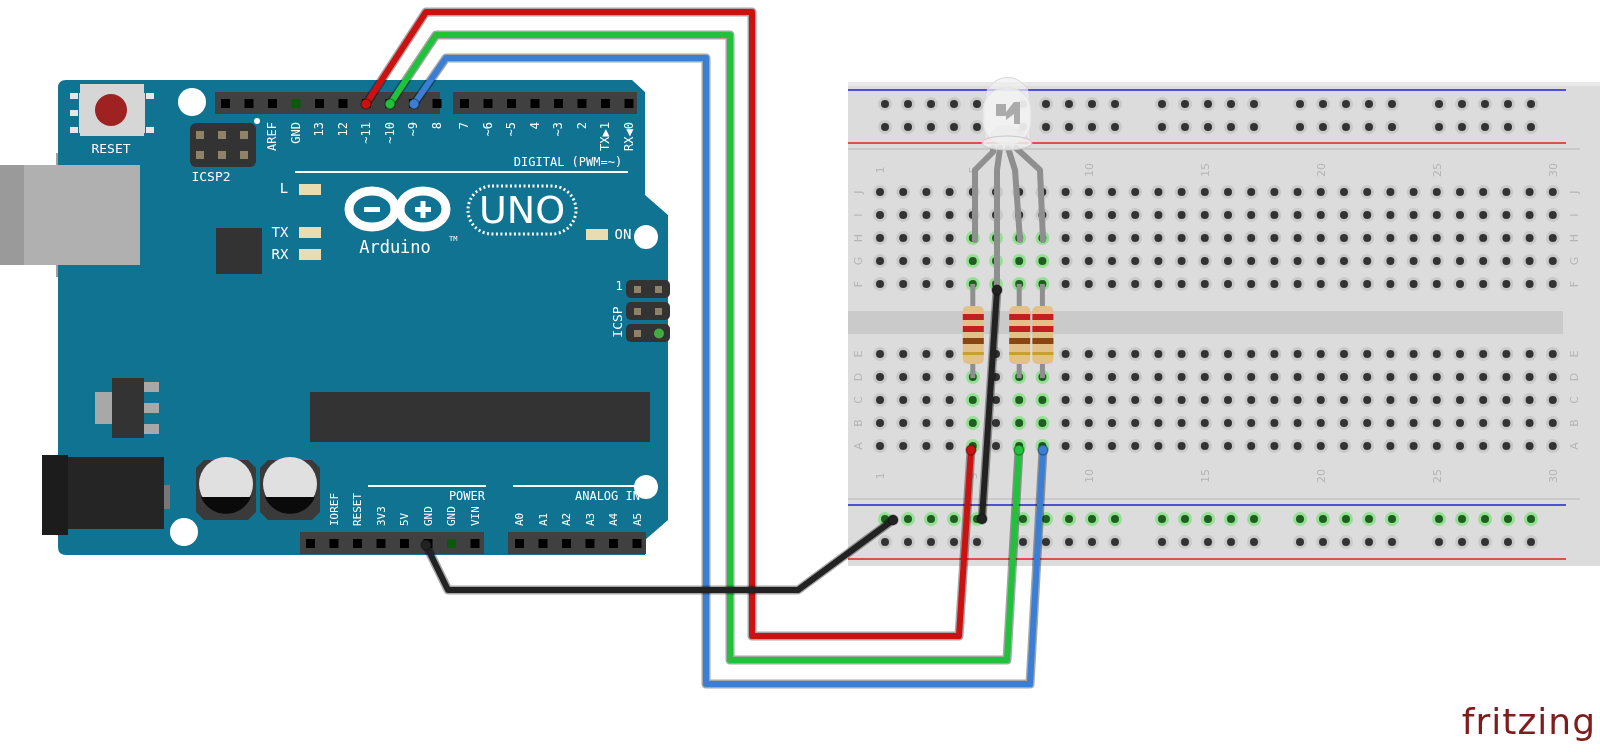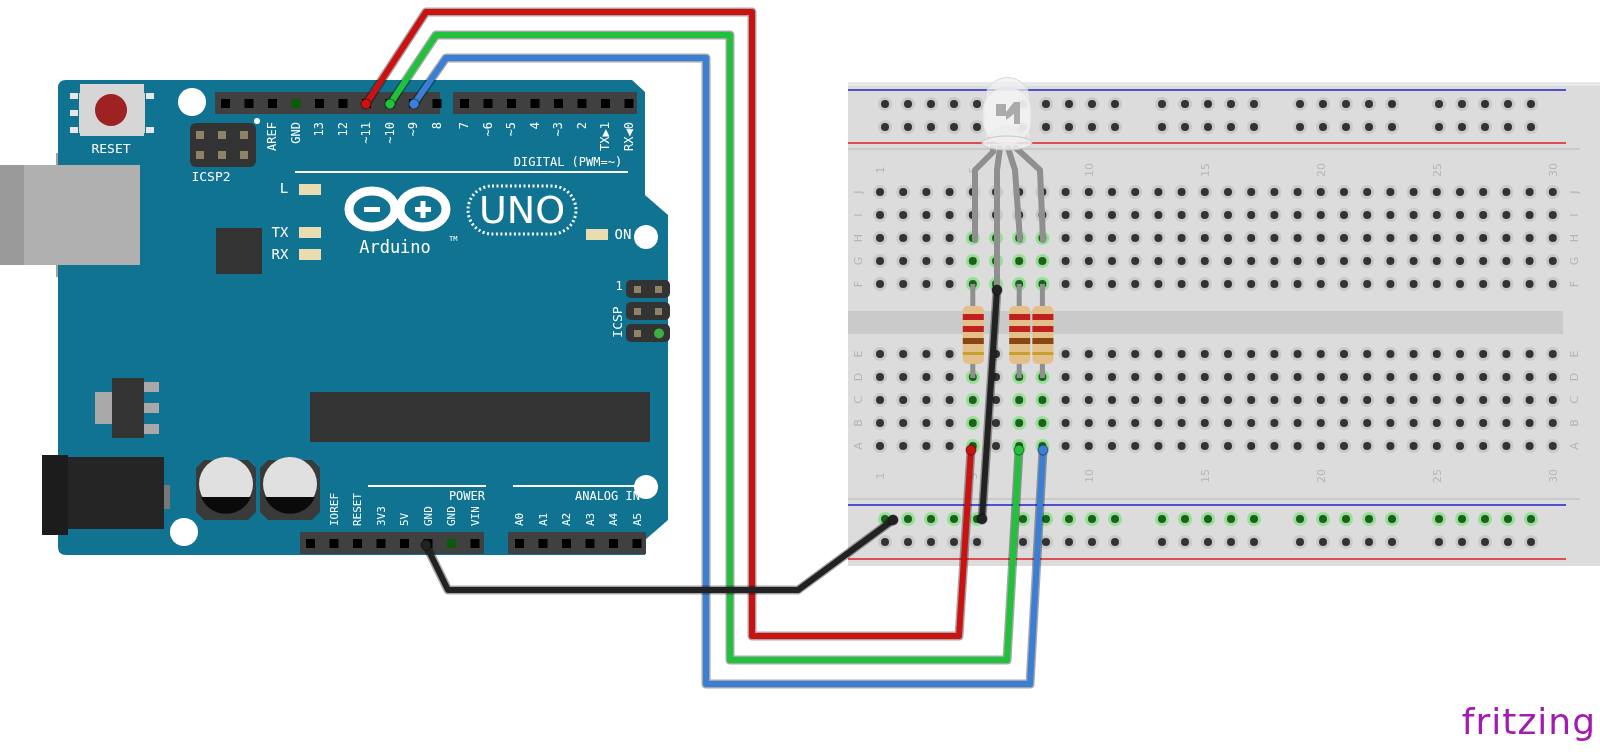--- a/index.html
+++ b/index.html
@@ -1,21 +1,21 @@
 <!DOCTYPE html>
 <html><head>
 <meta charset="utf-8">
 <style>
   html, body { margin:0; padding:0; background:#ffffff; }
   body { width:1600px; height:752px; overflow:hidden; position:relative; font-family:"DejaVu Sans Mono", monospace; }
   #canvas { position:absolute; left:0; top:0; width:1600px; height:752px; }
   .board-text { font-family:"DejaVu Sans Mono", monospace; fill:#ffffff; }
   .bb-text { font-family:"DejaVu Sans", sans-serif; fill:#b5b5b5; }
   .logo-text { font-family:"DejaVu Sans", sans-serif; fill:#ffffff; }
-  .fritzing { position:absolute; right:4px; bottom:10px; font-family:"DejaVu Sans", sans-serif; font-size:36px; color:#a21caf; letter-spacing:1px; }
+  .fritzing { position:absolute; right:4px; bottom:10px; font-family:"DejaVu Sans", sans-serif; font-size:36px; color:#7f1d1d; letter-spacing:1px; }
 </style>
 </head>
 <body>
 
 <svg id="canvas" viewBox="0 0 1600 752" xmlns="http://www.w3.org/2000/svg">
   <defs>
     <radialGradient id="holeGlow" cx="50%" cy="50%" r="50%">
       <stop offset="0%" stop-color="#b9b9b9"></stop>
       <stop offset="100%" stop-color="#e6e6e6"></stop>
     </radialGradient>

